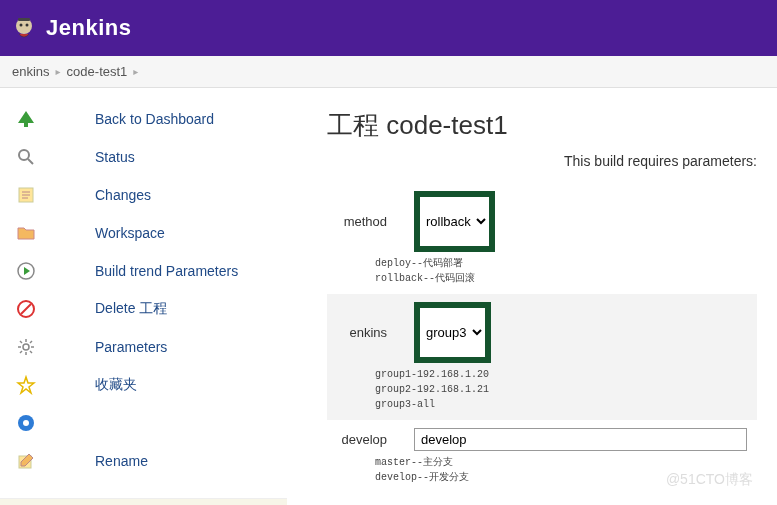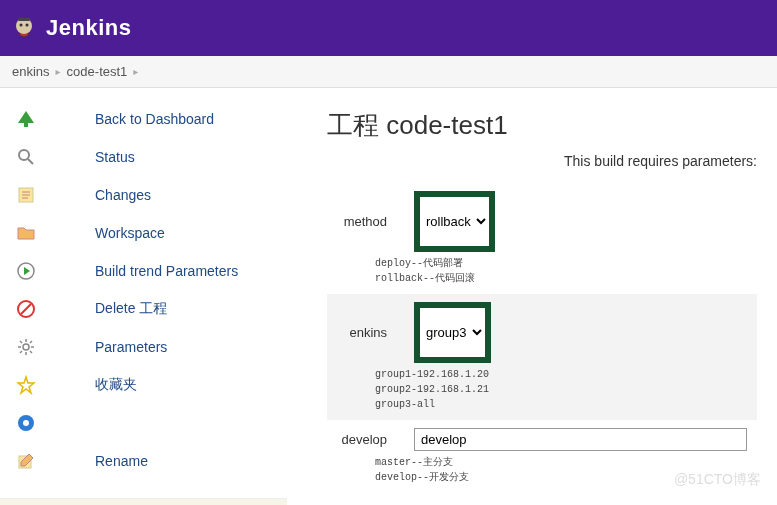--- a/index.html
+++ b/index.html
@@ -23,21 +23,21 @@
 .page-title { font-size: 26px; font-weight: normal; margin-bottom: 10px; }
 .subtitle { font-size: 14px; margin-bottom: 14px; text-align: right; }
 .param-row { padding: 8px 10px; }
 .param-row.alt { background: #f3f3f3; }
 .param-top { display: flex; align-items: center; gap: 27px; }
 .param-label { width: 50px; text-align: right; font-size: 13px; }
 select { border: 6px solid #14532d; font-size: 13px; padding: 16px 2px; background: #fff; }
 input[type=text].param-input { border: 1px solid #999; font-size: 13px; padding: 3px 6px; width: 333px; }
 .param-desc { margin-left: 38px; margin-top: 4px; font-size: 10px; color: #444; line-height: 1.5; font-family: Liberation Mono, monospace; }
 .build-btn { margin: 14px 0 0 10px; background: #4a7aa3; color: #fff; border: none; padding: 10px 18px; font-size: 14px; font-weight: bold; cursor: pointer; }
-.watermark { position: absolute; right: 16px; bottom: 16px; color: #ddd; font-size: 14px; }
+.watermark { position: absolute; right: 24px; bottom: 16px; color: #ddd; font-size: 14px; }
 .wrap { position: relative; width: 777px; height: 505px; overflow: hidden; }
 </style>
 </head>
 <body>
 <div class="wrap">
 
 <div class="header">
   <div class="jenkins-logo">
     <svg width="28" height="28" viewBox="0 0 28 28">
       <circle cx="14" cy="12" r="8" fill="#d9c9a5"></circle>

